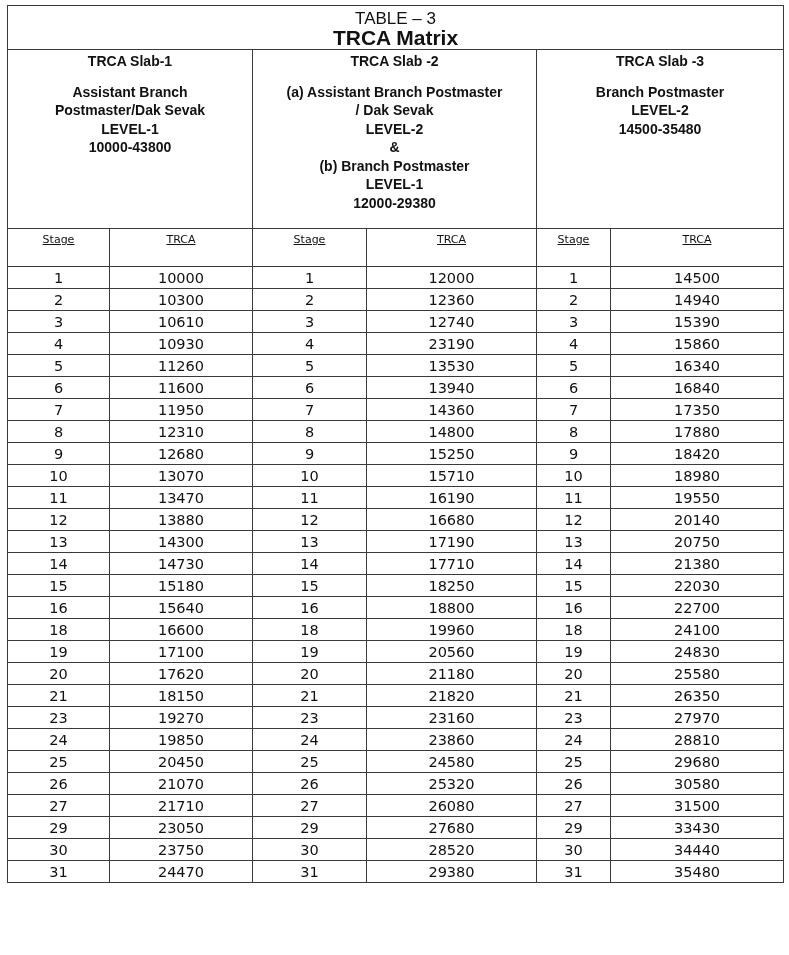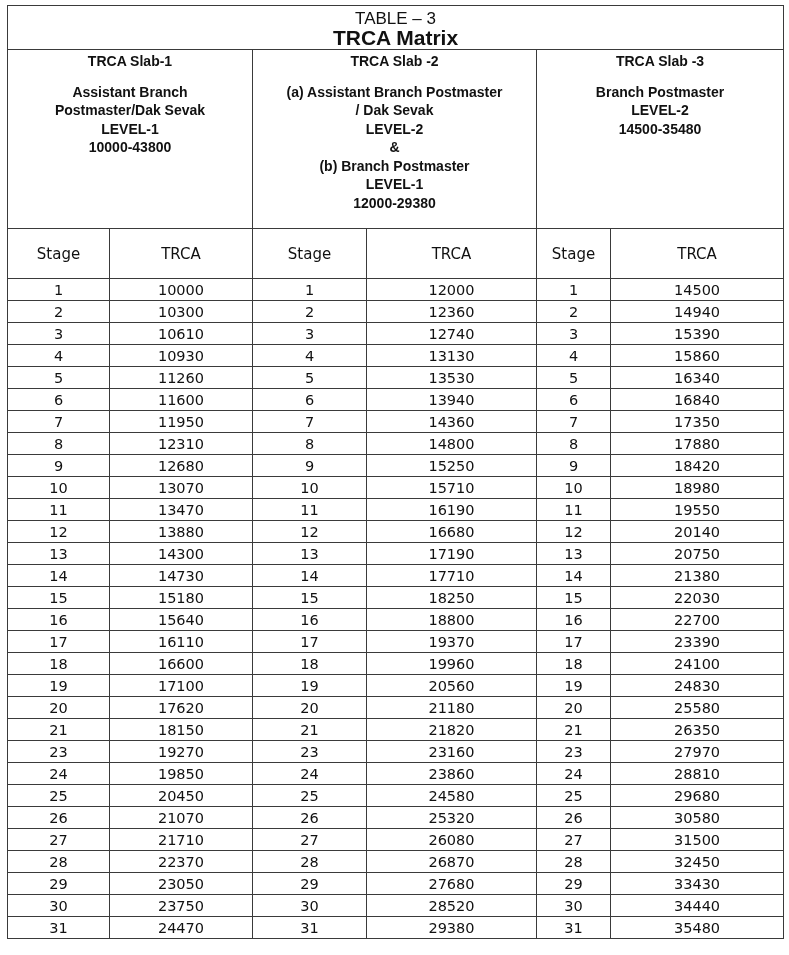--- a/index.html
+++ b/index.html
@@ -4,21 +4,21 @@
 <style>
   html, body { margin:0; padding:0; background:#ffffff; }
   body { width:789px; height:955px; position:relative; overflow:hidden; font-family:"Liberation Sans", sans-serif; color:#111; }
   .wrap { position:absolute; left:7px; top:5px; width:776px; }
   table { border-collapse:collapse; width:776px; table-layout:fixed; }
   td, th { border:1px solid #3a3a3a; text-align:center; padding:0; }
   .title-cell { font-size:17px; line-height:19px; padding:3px 0 2px 0; height:38px; }
   .title-cell .t2 { font-weight:bold; font-size:21px; }
   .slab-cell { vertical-align:top; font-weight:bold; font-size:14px; line-height:18.5px; height:176px; padding-top:2px; }
   .slab-cell .gap { height:12px; }
-  .colhead { font-family:"DejaVu Sans", sans-serif; font-size:15px; font-weight:normal; height:33px; vertical-align:top; padding-top:16px; }
+  .colhead { font-family:"DejaVu Sans", sans-serif; font-size:11px; font-weight:normal; height:33px; vertical-align:top; padding-top:4px;text-decoration:underline; }
   .datacell { font-family:"DejaVu Sans", sans-serif; font-size:14.5px; height:21px; line-height:20px; }
 </style>
 </head>
 <body>
 
 <div class="wrap">
   <table>
     <colgroup>
       <col style="width:102px">
         <col style="width:143px">
@@ -91,21 +91,21 @@
           <td class="datacell">10610</td>
           <td class="datacell">3</td>
           <td class="datacell">12740</td>
           <td class="datacell">3</td>
           <td class="datacell">15390</td>
         </tr>
         <tr>
           <td class="datacell">4</td>
           <td class="datacell">10930</td>
           <td class="datacell">4</td>
-          <td class="datacell">13130</td>
+          <td class="datacell">23190</td>
           <td class="datacell">4</td>
           <td class="datacell">15860</td>
         </tr>
         <tr>
           <td class="datacell">5</td>
           <td class="datacell">11260</td>
           <td class="datacell">5</td>
           <td class="datacell">13530</td>
           <td class="datacell">5</td>
           <td class="datacell">16340</td>
@@ -192,28 +192,20 @@
         </tr>
         <tr>
           <td class="datacell">16</td>
           <td class="datacell">15640</td>
           <td class="datacell">16</td>
           <td class="datacell">18800</td>
           <td class="datacell">16</td>
           <td class="datacell">22700</td>
         </tr>
         <tr>
-          <td class="datacell">17</td>
-          <td class="datacell">16110</td>
-          <td class="datacell">17</td>
-          <td class="datacell">19370</td>
-          <td class="datacell">17</td>
-          <td class="datacell">23390</td>
-        </tr>
-        <tr>
           <td class="datacell">18</td>
           <td class="datacell">16600</td>
           <td class="datacell">18</td>
           <td class="datacell">19960</td>
           <td class="datacell">18</td>
           <td class="datacell">24100</td>
         </tr>
         <tr>
           <td class="datacell">19</td>
           <td class="datacell">17100</td>
@@ -272,28 +264,20 @@
         </tr>
         <tr>
           <td class="datacell">27</td>
           <td class="datacell">21710</td>
           <td class="datacell">27</td>
           <td class="datacell">26080</td>
           <td class="datacell">27</td>
           <td class="datacell">31500</td>
         </tr>
         <tr>
-          <td class="datacell">28</td>
-          <td class="datacell">22370</td>
-          <td class="datacell">28</td>
-          <td class="datacell">26870</td>
-          <td class="datacell">28</td>
-          <td class="datacell">32450</td>
-        </tr>
-        <tr>
           <td class="datacell">29</td>
           <td class="datacell">23050</td>
           <td class="datacell">29</td>
           <td class="datacell">27680</td>
           <td class="datacell">29</td>
           <td class="datacell">33430</td>
         </tr>
         <tr>
           <td class="datacell">30</td>
           <td class="datacell">23750</td>

